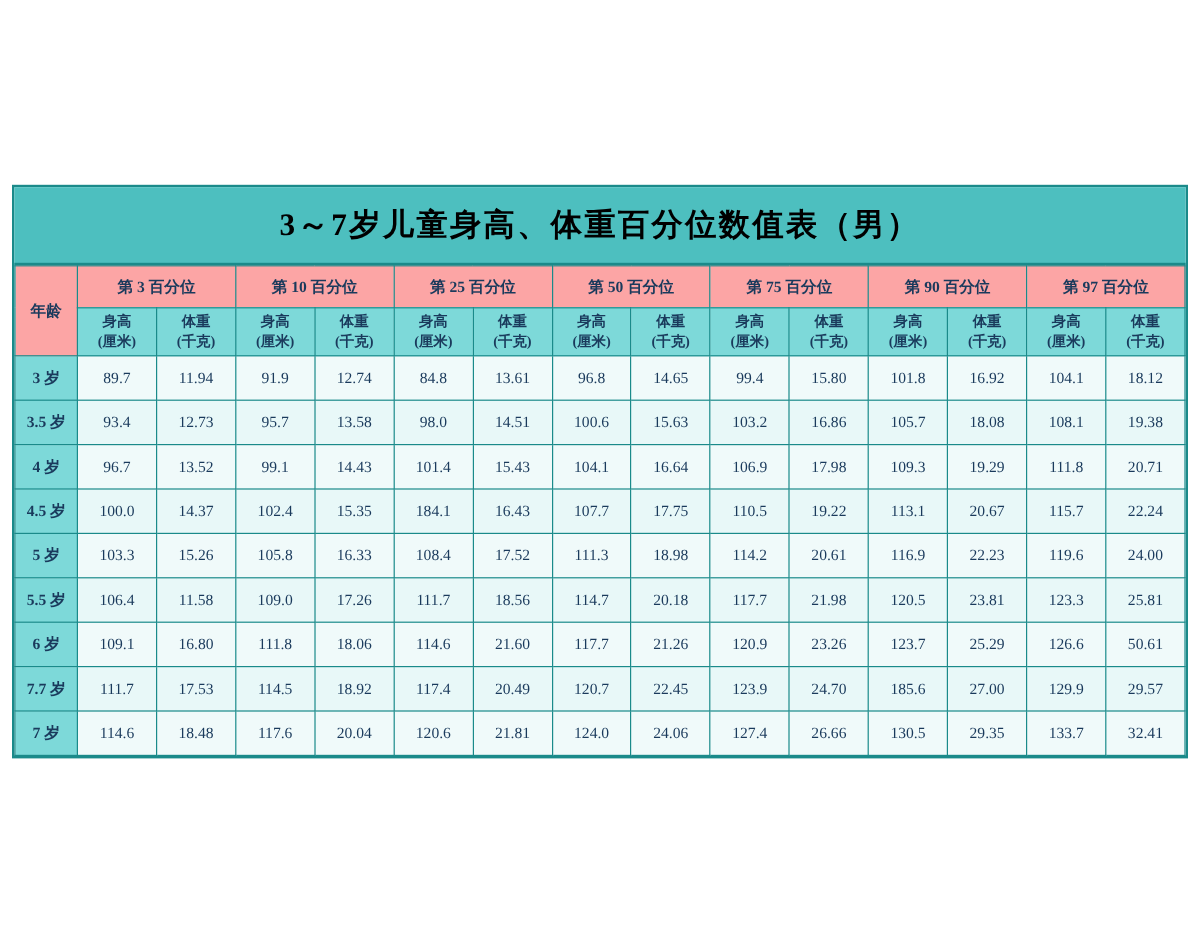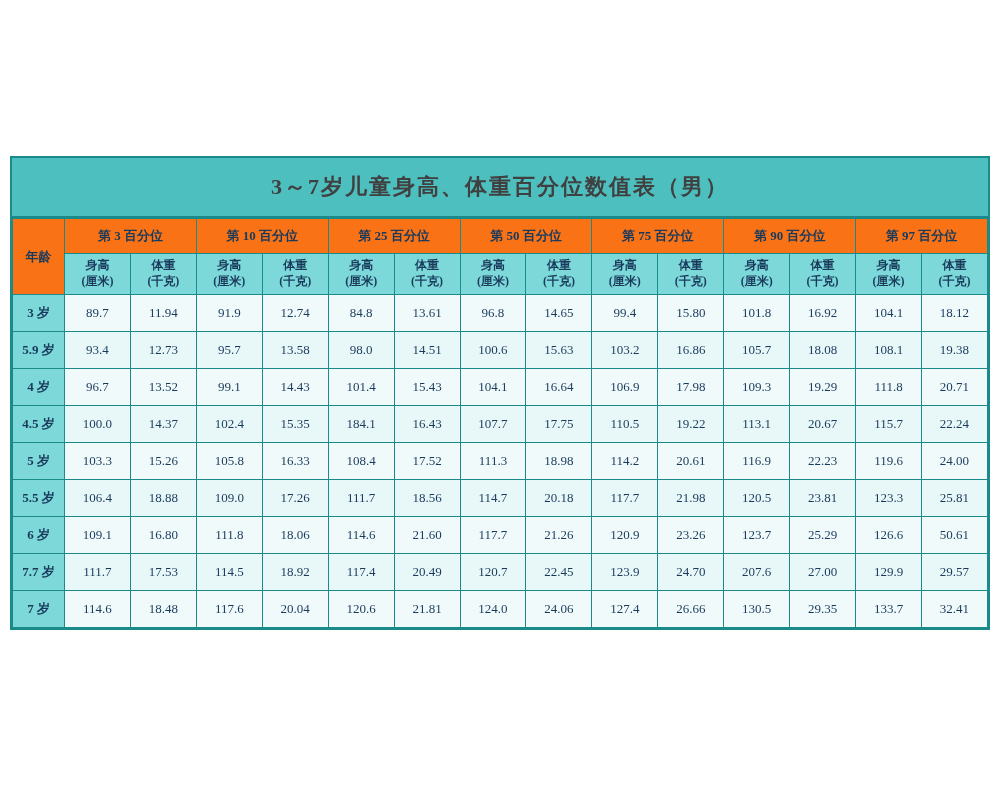--- a/index.html
+++ b/index.html
@@ -13,41 +13,41 @@
       width: 1000px;
     }
     .table-wrapper {
       width: 980px;
       border: 2px solid #1a8a8a;
       background: #fff;
     }
     .table-title {
       background: #4dbfbf;
       text-align: center;
-      font-size: 22px;
+      font-size: 26px;
       font-weight: bold;
-      color: #404040;
+      color: #000000;
       padding: 14px 0;
       letter-spacing: 2px;
       border-bottom: 2px solid #1a8a8a;
     }
     table {
       width: 100%;
       border-collapse: collapse;
       font-size: 13px;
     }
     th, td {
       border: 1px solid #1a8a8a;
       text-align: center;
       vertical-align: middle;
       padding: 4px 2px;
       color: #1a3a5c;
     }
     .header-row-1 th {
-      background: #f97316;
+      background: #fca5a5;
       font-weight: bold;
       font-size: 13px;
       padding: 8px 2px;
     }
     .header-row-2 th {
       background: #7dd9d9;
       font-size: 12px;
       padding: 4px 12px;
       line-height: 1.3;
     }
@@ -122,21 +122,21 @@
           <td>96.8</td>
           <td>14.65</td>
           <td>99.4</td>
           <td>15.80</td>
           <td>101.8</td>
           <td>16.92</td>
           <td>104.1</td>
           <td>18.12</td>
         </tr>
         <tr class="data-row">
-          <td class="age-col">5.9 岁</td>
+          <td class="age-col">3.5 岁</td>
           <td>93.4</td>
           <td>12.73</td>
           <td>95.7</td>
           <td>13.58</td>
           <td>98.0</td>
           <td>14.51</td>
           <td>100.6</td>
           <td>15.63</td>
           <td>103.2</td>
           <td>16.86</td>
@@ -192,21 +192,21 @@
           <td>114.2</td>
           <td>20.61</td>
           <td>116.9</td>
           <td>22.23</td>
           <td>119.6</td>
           <td>24.00</td>
         </tr>
         <tr class="data-row">
           <td class="age-col">5.5 岁</td>
           <td>106.4</td>
-          <td>18.88</td>
+          <td>11.58</td>
           <td>109.0</td>
           <td>17.26</td>
           <td>111.7</td>
           <td>18.56</td>
           <td>114.7</td>
           <td>20.18</td>
           <td>117.7</td>
           <td>21.98</td>
           <td>120.5</td>
           <td>23.81</td>
@@ -235,21 +235,21 @@
           <td>111.7</td>
           <td>17.53</td>
           <td>114.5</td>
           <td>18.92</td>
           <td>117.4</td>
           <td>20.49</td>
           <td>120.7</td>
           <td>22.45</td>
           <td>123.9</td>
           <td>24.70</td>
-          <td>207.6</td>
+          <td>185.6</td>
           <td>27.00</td>
           <td>129.9</td>
           <td>29.57</td>
         </tr>
         <tr class="data-row">
           <td class="age-col">7 岁</td>
           <td>114.6</td>
           <td>18.48</td>
           <td>117.6</td>
           <td>20.04</td>

